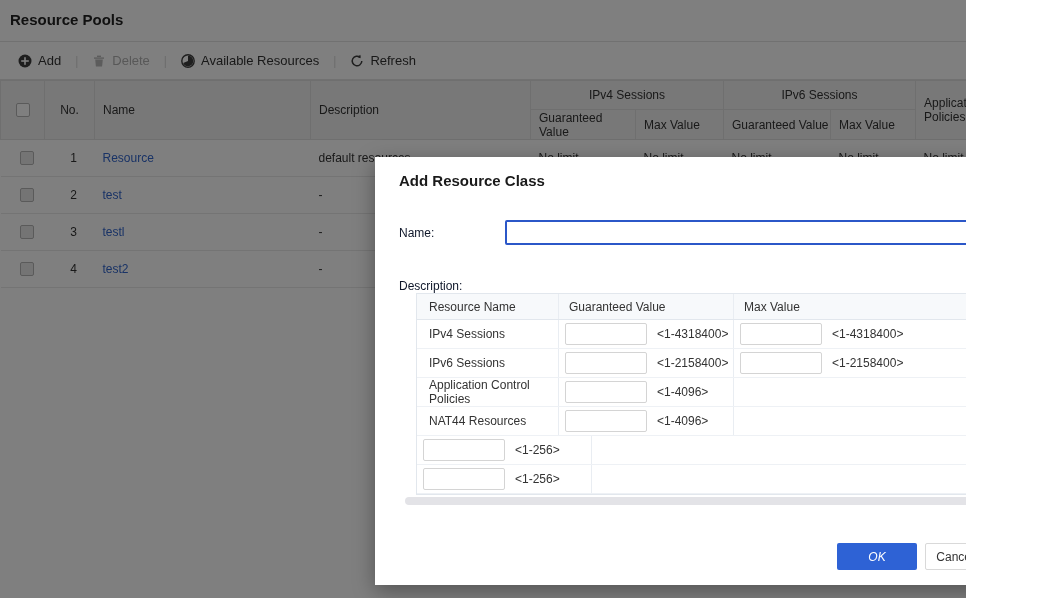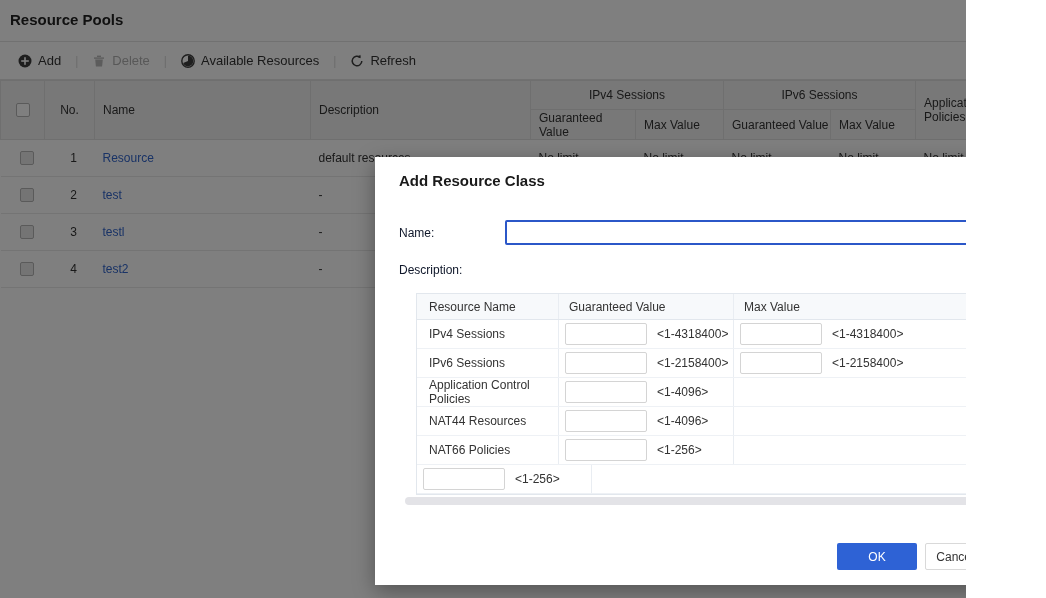--- a/index.html
+++ b/index.html
@@ -48,21 +48,21 @@
   .c3 { flex:1; height:100%; display:flex; align-items:center; }
   .rt-head .c2, .rt-head .c3 { padding-left:10px; }
   .mini { width:82px; height:22px; margin-left:6px; border:1px solid #d4d4d4; border-radius:2px; outline:none;
           font-family:"Liberation Sans",sans-serif; font-size:12px; padding:0 5px; }
   .hint { margin-left:10px; color:#333; white-space:nowrap; }
   .vthumb { position:absolute; right:2px; top:30px; width:6px; height:160px; border-radius:3px; background:#dcdce0; }
   .hscroll { position:absolute; left:30px; top:340px; width:582px; height:8px; }
   .hthumb { width:566px; height:8px; border-radius:4px; background:#e3e3e7; }
 
   .btn-ok { position:absolute; left:462px; top:386px; width:80px; height:27px; background:#2e62d5; color:#fff;
-            border:none; border-radius:2px; font-size:12px; font-family:"Liberation Sans",sans-serif; cursor:pointer; }
+            border:none; border-radius:2px; font-size:12px; font-family:"Liberation Sans",sans-serif; cursor:pointer;font-style:italic; }
   .btn-cancel { position:absolute; left:550px; top:386px; width:60px; height:27px; background:#fff; color:#333;
             border:1px solid #d9d9d9; border-radius:2px; font-size:12px; font-family:"Liberation Sans",sans-serif; cursor:pointer; }
 </style>
 </head>
 <body>
 
 <div class="stage">
 
   <div class="title-bar">
     <h1>Resource Pools</h1>
@@ -191,21 +191,21 @@
 
   <div class="overlay"></div>
 
   <div class="modal">
     <div class="m-title">Add Resource Class</div>
     <div class="m-close">✕</div>
 
     <div class="m-label" style="top:69px">Name:</div>
     <input class="m-input focus" style="top: 63px;" value="">
 
-    <div class="m-label" style="top:106px">Description:</div>
+    <div class="m-label" style="top:122px">Description:</div>
 
     <div class="rtable">
       <div class="rt-head">
         <div class="c1">Resource Name</div>
         <div class="c2">Guaranteed Value</div>
         <div class="c3">Max Value</div>
       </div>
 
       <div class="rt-row">
         <div class="c1">IPv4 Sessions</div>
@@ -243,21 +243,20 @@
       <div class="rt-row">
         <div class="c1">NAT44 Resources</div>
         <div class="c2">
             <input class="mini" style="">
              <span class="hint">&lt;1-4096&gt;</span>
           </div>
         <div class="c3"></div>
       </div>
 
       <div class="rt-row">
-        <div class="c1">NAT66 Policies</div>
         <div class="c2">
             <input class="mini" style="">
              <span class="hint">&lt;1-256&gt;</span>
           </div>
         <div class="c3"></div>
       </div>
 
       <div class="rt-row">
         <div class="c2">
             <input class="mini" style="">

